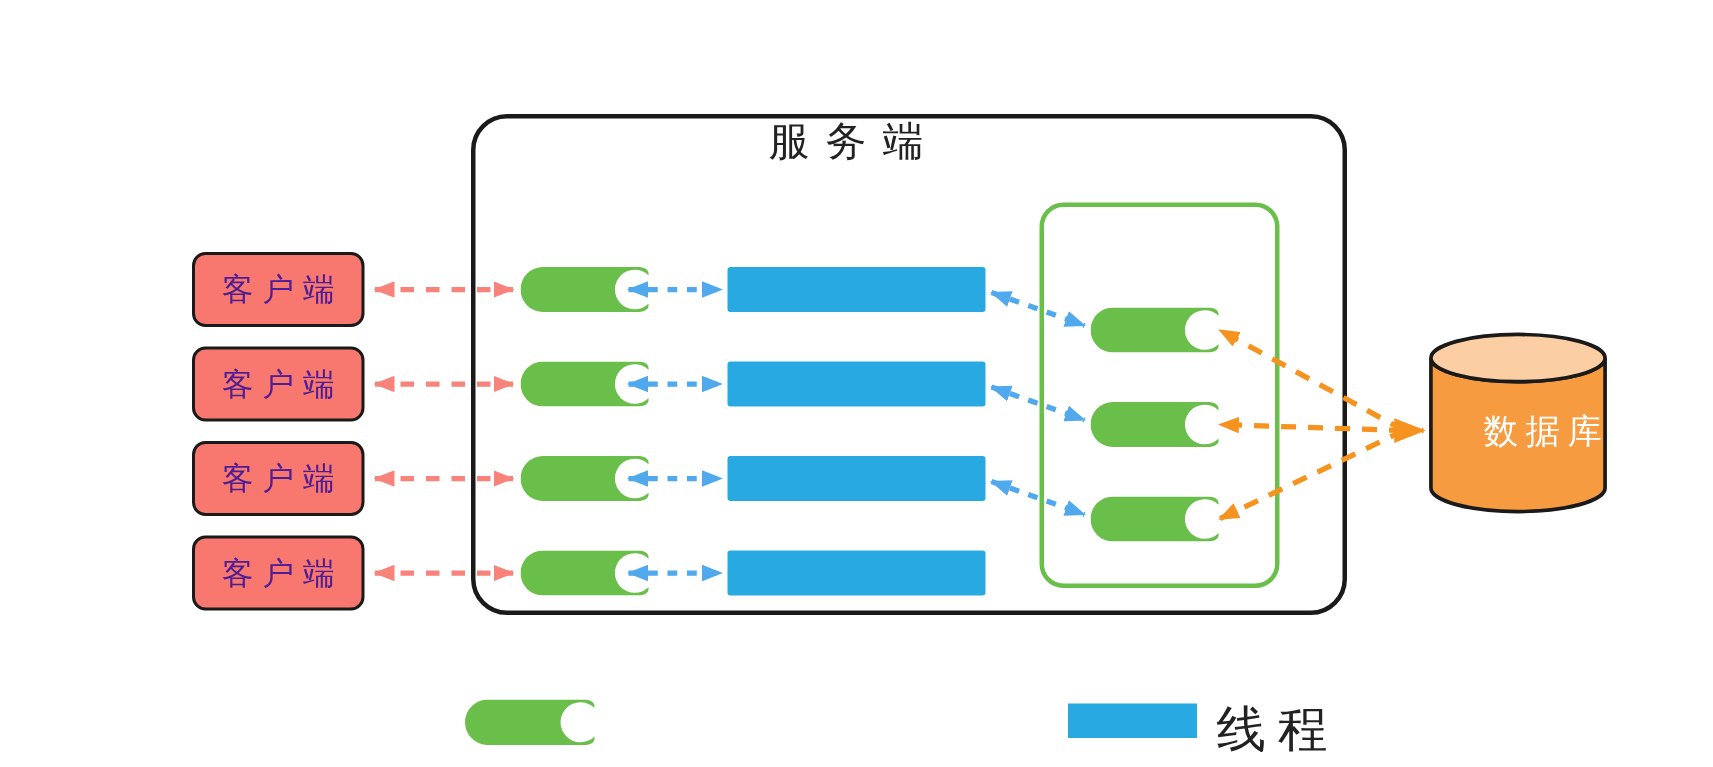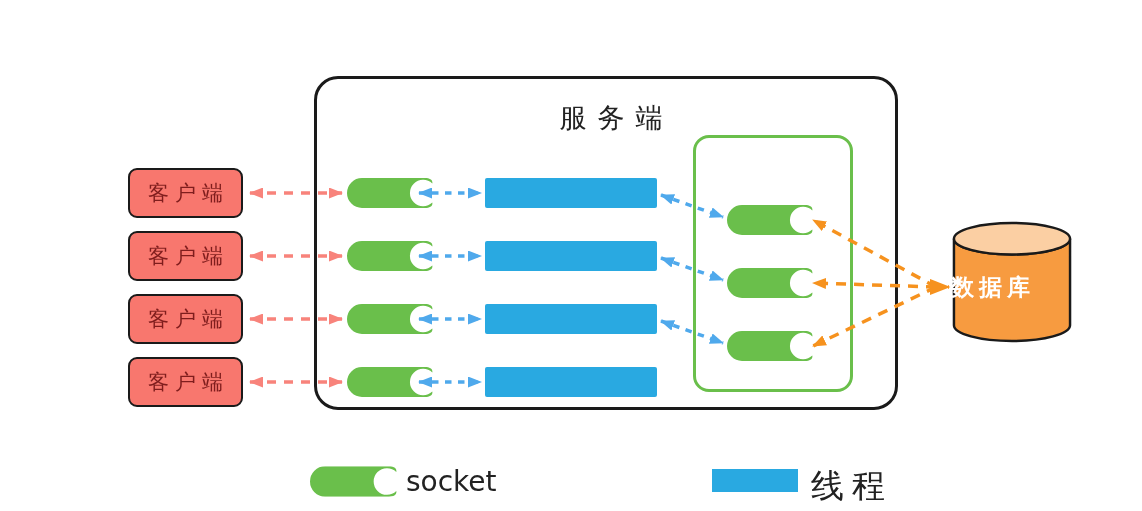--- a/index.html
+++ b/index.html
@@ -8,31 +8,31 @@
     font-family:"DejaVu Sans","Liberation Sans",sans-serif;
   }
   
   .client{
     position:absolute;left:128px;width:115px;height:50px;
     background:var(--c-client_fill);border:2.5px solid var(--c-outline);
     border-radius:9px;display:flex;align-items:center;justify-content:center;
     box-sizing:border-box;
   }
   .client span{
-    color:#7f1d1d;font-size:21px;letter-spacing:6px;padding-left:6px;font-weight:500;
+    color:#4c1d95;font-size:21px;letter-spacing:6px;padding-left:6px;font-weight:500;
   }
   
   .server-box{
     position:absolute;left:314px;top:76px;width:584px;height:334px;
     border:3.5px solid var(--c-outline);border-radius:24px;background:#fff;
     box-sizing:border-box;
   }
   .server-title{
-    position:absolute;left:314px;top:100px;width:511px;text-align:center;
-    font-size:27px;color:var(--c-text_dark);letter-spacing:11px;font-weight:500;padding-left:47px;
+    position:absolute;left:314px;top:76px;width:511px;text-align:center;
+    font-size:27px;color:var(--c-text_dark);letter-spacing:11px;font-weight:500;
   }
   
   .pool-box{
     position:absolute;left:693px;top:135px;width:160px;height:257px;
     border:3.5px solid var(--c-socket_green);border-radius:16px;background:#fff;
     box-sizing:border-box;
   }
   .pool-title{
     position:absolute;left:693px;top:149px;width:160px;text-align:center;
     font-size:25px;color:var(--c-text_dark);letter-spacing:5px;font-weight:500;
@@ -42,22 +42,22 @@
   .socket-svg use{fill:var(--c-socket_green);}
   .thread{
     position:absolute;left:485px;width:172px;height:30px;
     background:var(--c-thread_blue);border-radius:2px;
   }
   
   .db-svg{position:absolute;left:951px;top:221px;}
   .db-body{fill:var(--c-database_body);stroke:var(--c-outline);stroke-width:2.5;}
   .db-top{fill:var(--c-database_top);stroke:var(--c-outline);stroke-width:2.5;}
   .db-label{
-    position:absolute;left:951px;top:272px;width:122px;text-align:left;
-    color:#fff;font-size:23px;letter-spacing:5px;font-weight:700;
+    position:absolute;left:951px;top:272px;width:122px;text-align:right;
+    color:#fff;font-size:23px;letter-spacing:5px;font-weight:400;
   }
   
   .legend-socket-label{
     position:absolute;left:406px;top:465px;font-size:28px;color:var(--c-text_dark);
   }
   .legend-thread{
     position:absolute;left:712px;top:469px;width:86px;height:23px;
     background:var(--c-thread_blue);
   }
   .legend-thread-label{
@@ -134,21 +134,20 @@
 
   <svg class="db-svg" width="122" height="122" viewBox="0 0 124 124">
     <path class="db-body" d="M3 18 V106 A59 16 0 0 0 121 106 V18 A59 16 0 0 1 3 18 Z"></path>
     <ellipse class="db-top" cx="62" cy="18" rx="59" ry="16"></ellipse>
   </svg>
   <div class="db-label">数据库</div>
 
   <svg class="socket-svg" style="left:310px;top:466px;width:87px;height:31px" viewBox="0 0 86 30">
       <use href="#socket-shape"></use>
     </svg>
-  <div class="legend-socket-label">socket</div>
   <div class="legend-thread"></div>
   <div class="legend-thread-label">线程</div>
 
   <svg class="arrows" width="1142" height="511">
     <defs>
       <marker id="ah-pink" viewBox="0 0 14 11" refX="13" refY="5.5" markerWidth="14" markerHeight="11" markerUnits="userSpaceOnUse" orient="auto-start-reverse">
         <path class="mk-pink" d="M0 0 L14 5.5 L0 11 Z"></path>
       </marker>
       <marker id="ah-blue" viewBox="0 0 14 11" refX="13" refY="5.5" markerWidth="14" markerHeight="11" markerUnits="userSpaceOnUse" orient="auto-start-reverse">
         <path class="mk-blue" d="M0 0 L14 5.5 L0 11 Z"></path>

